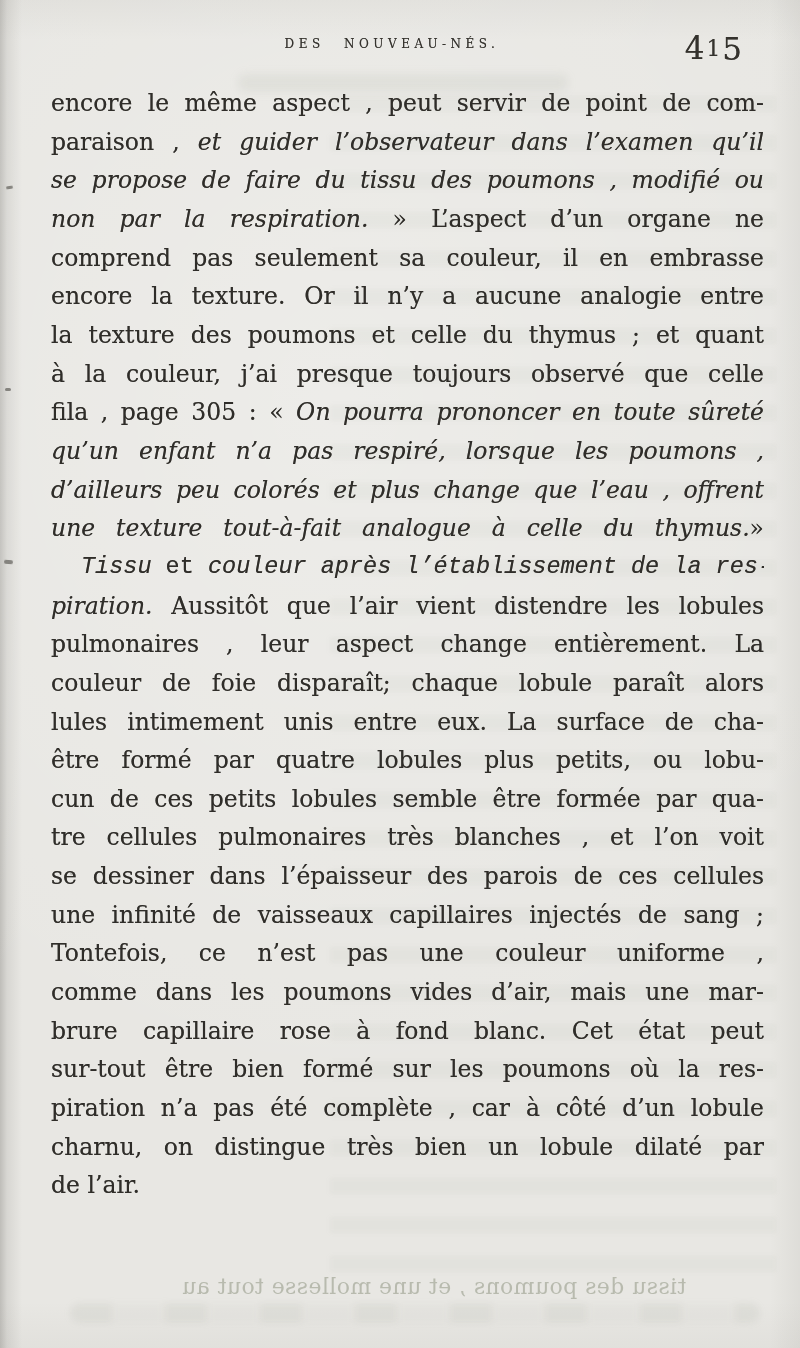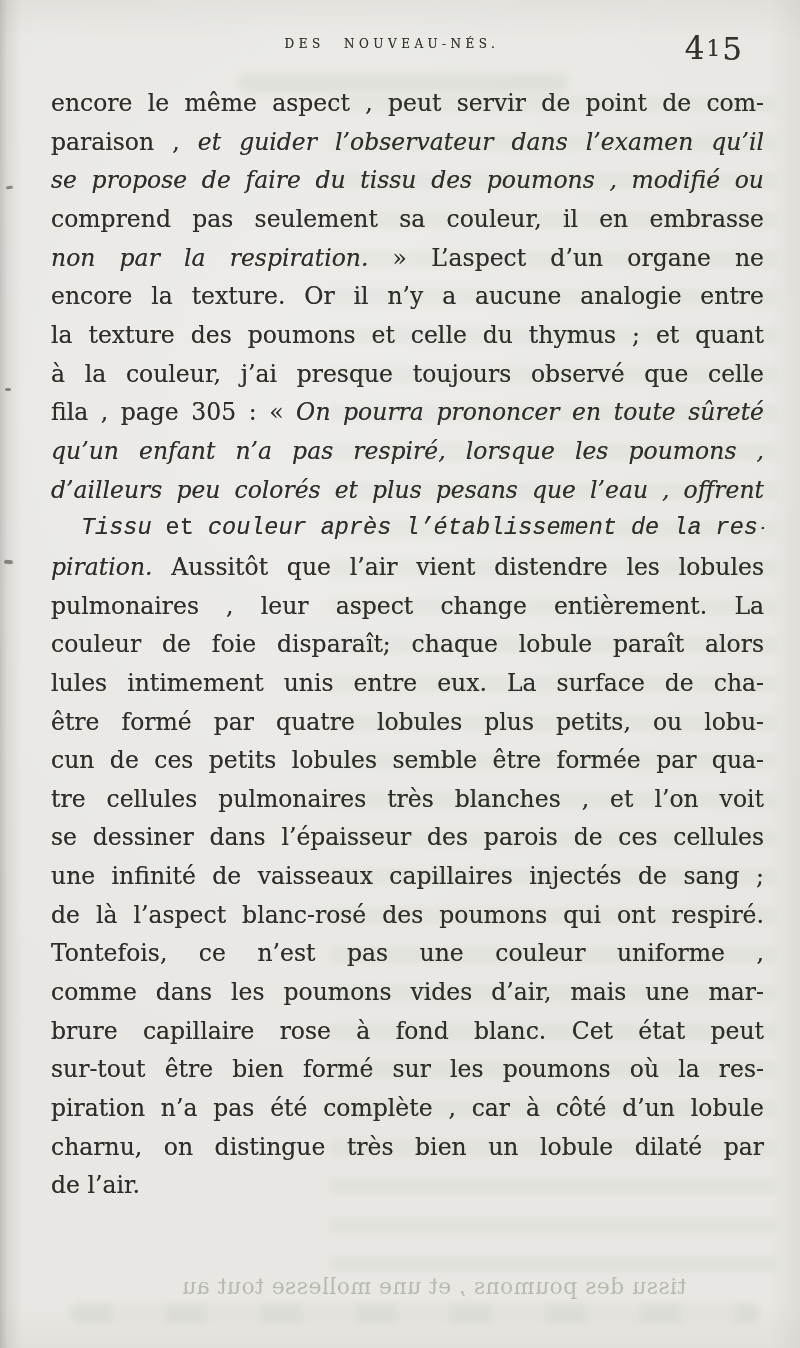--- a/index.html
+++ b/index.html
@@ -94,39 +94,39 @@
 
   <div class="pagenum"><span>4</span><span>1</span><span>5</span></div>
 
   <div class="header-ghost"></div>
   <div class="show-through"></div>
 
   <div id="text-block" class="text">
       <div class="line"><span>encore le même aspect , peut servir de point de com-</span></div>
       <div class="line"><span>paraison , </span><span class="it">et guider l’observateur dans l’examen qu’il</span></div>
       <div class="line"><span class="it">se propose de faire du tissu des poumons , modifié ou</span></div>
+      <div class="line"><span class="it">non par la respiration.</span><span> » L’aspect d’un organe ne</span></div>
       <div class="line"><span>comprend pas seulement sa couleur, il en embrasse</span></div>
-      <div class="line"><span class="it">non par la respiration.</span><span> » L’aspect d’un organe ne</span></div>
       <div class="line"><span>encore la texture. Or il n’y a aucune analogie entre</span></div>
       <div class="line"><span>la texture des poumons et celle du thymus ; et quant</span></div>
       <div class="line"><span>à la couleur, j’ai presque toujours observé que celle</span></div>
       <div class="line"><span>fila , page 305 : « </span><span class="it">On pourra prononcer en toute sûreté</span></div>
       <div class="line"><span class="it">qu’un enfant n’a pas respiré, lorsque les poumons ,</span></div>
-      <div class="line"><span class="it">d’ailleurs peu colorés et plus pesans que l’eau , offrent</span></div>
+      <div class="line"><span class="it">d’ailleurs peu colorés et plus change que l’eau , offrent</span></div>
+      <div class="line"><span class="it">une texture tout-à-fait analogue à celle du thymus.</span><span>»</span></div>
       <div class="line indent"><span class="it">Tissu</span><span> et </span><span class="it">couleur après l’établissement de la res-</span></div>
       <div class="line"><span class="it">piration.</span><span> Aussitôt que l’air vient distendre les lobules</span></div>
       <div class="line"><span>pulmonaires , leur aspect change entièrement. La</span></div>
       <div class="line"><span>couleur de foie disparaît; chaque lobule paraît alors</span></div>
       <div class="line"><span>lules intimement unis entre eux. La surface de cha-</span></div>
       <div class="line"><span>être formé par quatre lobules plus petits, ou lobu-</span></div>
       <div class="line"><span>cun de ces petits lobules semble être formée par qua-</span></div>
       <div class="line"><span>tre cellules pulmonaires très blanches , et l’on voit</span></div>
       <div class="line"><span>se dessiner dans l’épaisseur des parois de ces cellules</span></div>
       <div class="line"><span>une infinité de vaisseaux capillaires injectés de sang ;</span></div>
-      <div class="line"><span>de là l’aspect blanc-rosé des poumons qui ont respiré.</span></div>
       <div class="line"><span>Tontefois, ce n’est pas une couleur uniforme ,</span></div>
       <div class="line"><span>comme dans les poumons vides d’air, mais une mar-</span></div>
       <div class="line"><span>brure capillaire rose à fond blanc. Cet état peut</span></div>
       <div class="line"><span>sur-tout être bien formé sur les poumons où la res-</span></div>
       <div class="line"><span>piration n’a pas été complète , car à côté d’un lobule</span></div>
       <div class="line"><span>charnu, on distingue très bien un lobule dilaté par</span></div>
       <div class="line nojust"><span>de l’air.</span></div>
     </div>
 
   <div class="ghost-line">tissu des poumons , et une mollesse tout au</div>

